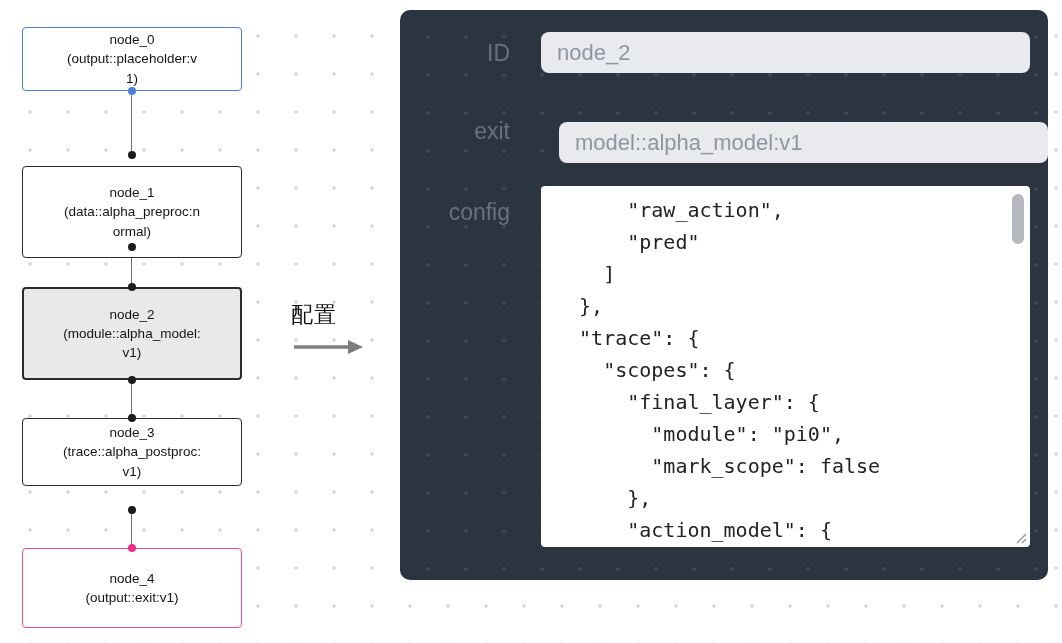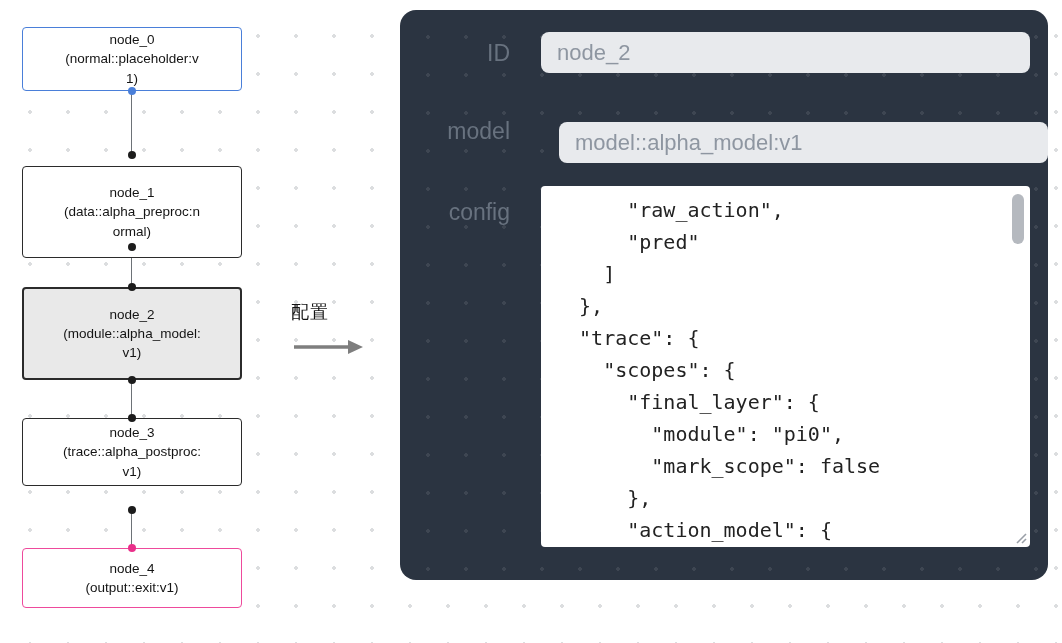--- a/index.html
+++ b/index.html
@@ -34,31 +34,31 @@
   .node.node-output{border-color:var(--accent-pink);}
   .node.node-selected{background:var(--selected-node-bg);border-width:2.2px;}
   .edge{position:absolute;left:131px;width:1.4px;background:#6d7277;}
   .port{position:absolute;left:128px;width:8px;height:8px;border-radius:50%;background:var(--port-dark);}
   .port.port-blue{background:var(--accent-blue);}
   .port.port-pink{background:#e9308a;}
 
   
   .transition-label{
     position:absolute;left:291px;top:300px;width:70px;
-    font-size:18px;color:#111;letter-spacing:1px;white-space:nowrap;
+    font-size:22px;color:#111;letter-spacing:1px;white-space:nowrap;
   }
   .transition-arrow{position:absolute;left:292px;top:338px;}
 
   
   .panel{
     position:absolute;left:400px;top:10px;width:648px;height:570px;
     background-color:var(--panel-bg);
     background-image:radial-gradient(rgba(255,255,255,0.09) 1.6px, transparent 1.7px);
     background-size:38px 38px;background-position:9px 8px;
-    border-radius:16px;overflow:hidden;
+    border-radius:10px;overflow:hidden;
   }
   .field-label{
     position:absolute;left:0;width:110px;text-align:right;
     color:#68727f;font-size:23px;line-height:28px;
   }
   .label-id{top:29px;}
   .label-type{top:107px;}
   .label-config{top:188px;}
   .text-input{
     position:absolute;left:141px;width:489px;height:41px;
@@ -95,21 +95,21 @@
 <div class="canvas">
 
   <div class="edge" style="top:91px;height:64px"></div>
   <div class="edge" style="top:247px;height:40px"></div>
   <div class="edge" style="top:380px;height:38px"></div>
   <div class="edge" style="top:510px;height:38px"></div>
 
   <div class="node node-input" style="top:27px;height:64px">
     <div class="node-text">
       <div>node_0</div>
-      <div>(normal::placeholder:v1)</div>
+      <div>(output::placeholder:v1)</div>
     </div>
   </div>
 
   <div class="node" style="top:166px;height:92px">
     <div class="node-text">
       <div>node_1</div>
       <div>(data::alpha_preproc:normal)</div>
     </div>
   </div>
 
@@ -120,21 +120,21 @@
     </div>
   </div>
 
   <div class="node" style="top:418px;height:68px">
     <div class="node-text">
       <div>node_3</div>
       <div>(trace::alpha_postproc:v1)</div>
     </div>
   </div>
 
-  <div class="node node-output" style="top:548px;height:60px">
+  <div class="node node-output" style="top:548px;height:80px">
     <div class="node-text">
       <div>node_4</div>
       <div>(output::exit:v1)</div>
     </div>
   </div>
 
   <div class="port port-blue" style="top:87px"></div>
   <div class="port" style="top:151px"></div>
   <div class="port" style="top:243px"></div>
   <div class="port" style="top:283px"></div>
@@ -148,21 +148,21 @@
 <svg class="transition-arrow" width="74" height="18">
   <line x1="2" y1="9" x2="56" y2="9" stroke="#7e7e7e" stroke-width="3.5"></line>
   <polygon points="56,2 71,9 56,16" fill="#7e7e7e"></polygon>
 </svg>
 
 <div class="panel">
 
   <div class="field-label label-id">ID</div>
   <input class="text-input input-id" type="text" value="node_2" style="">
 
-  <div class="field-label label-type">model</div>
+  <div class="field-label label-type">exit</div>
   <input class="text-input input-type" type="text" value="model::alpha_model:v1" style="">
 
   <div class="field-label label-config">config</div>
   <div class="config-box">
     <pre>      "raw_action",
       "pred"
     ]
   },
   "trace": {
     "scopes": {

